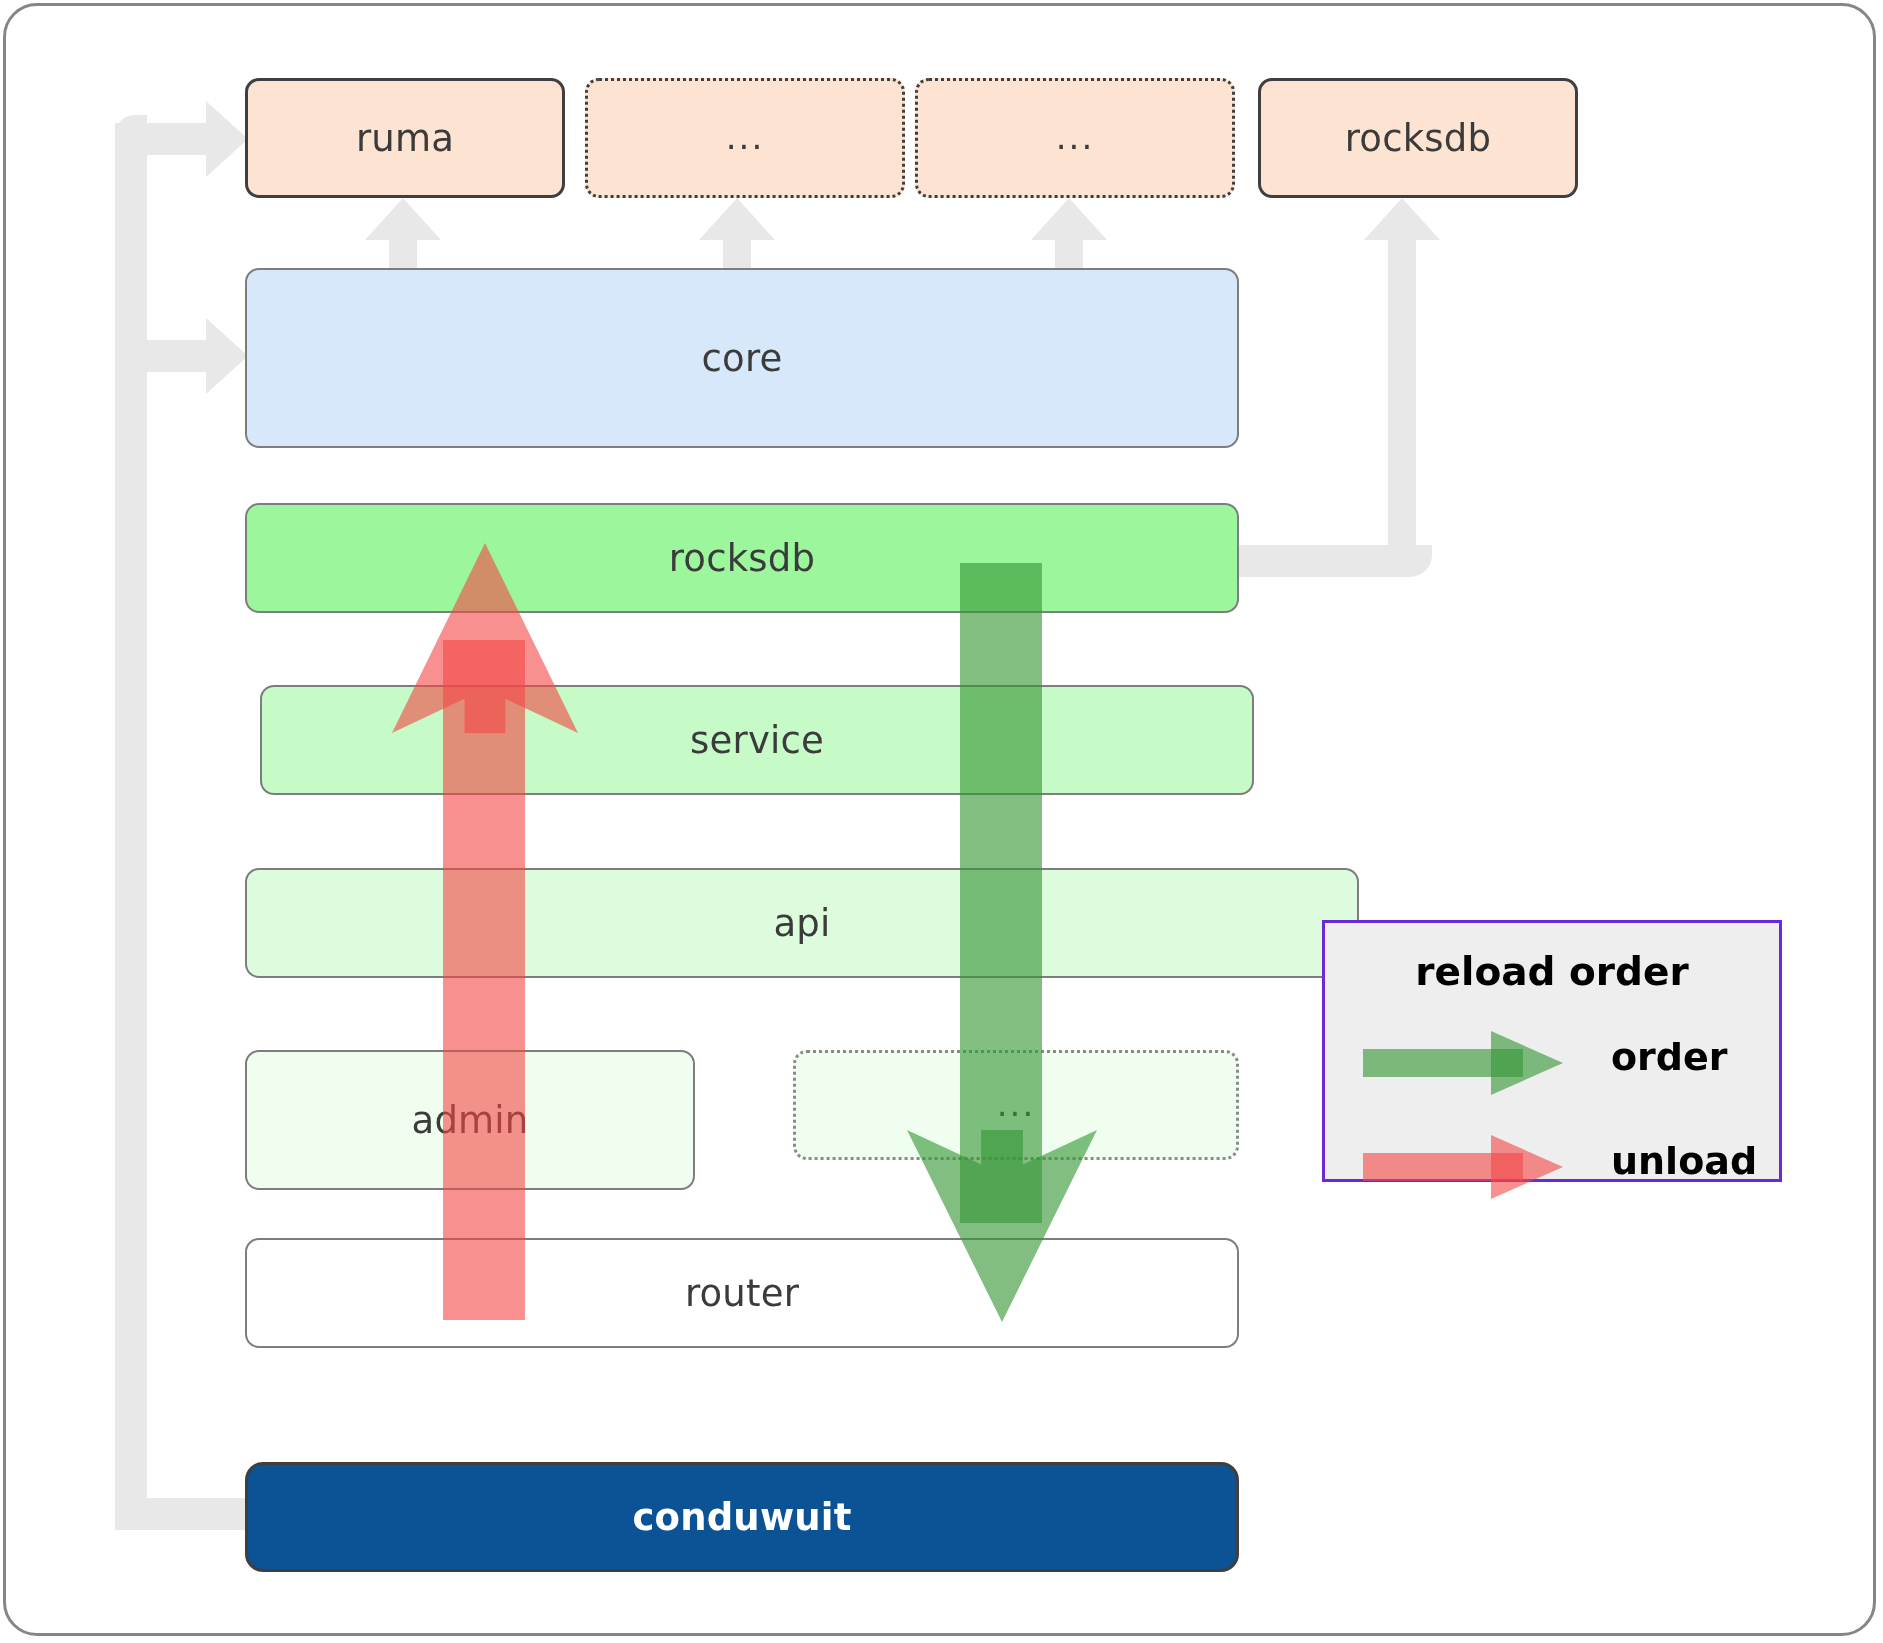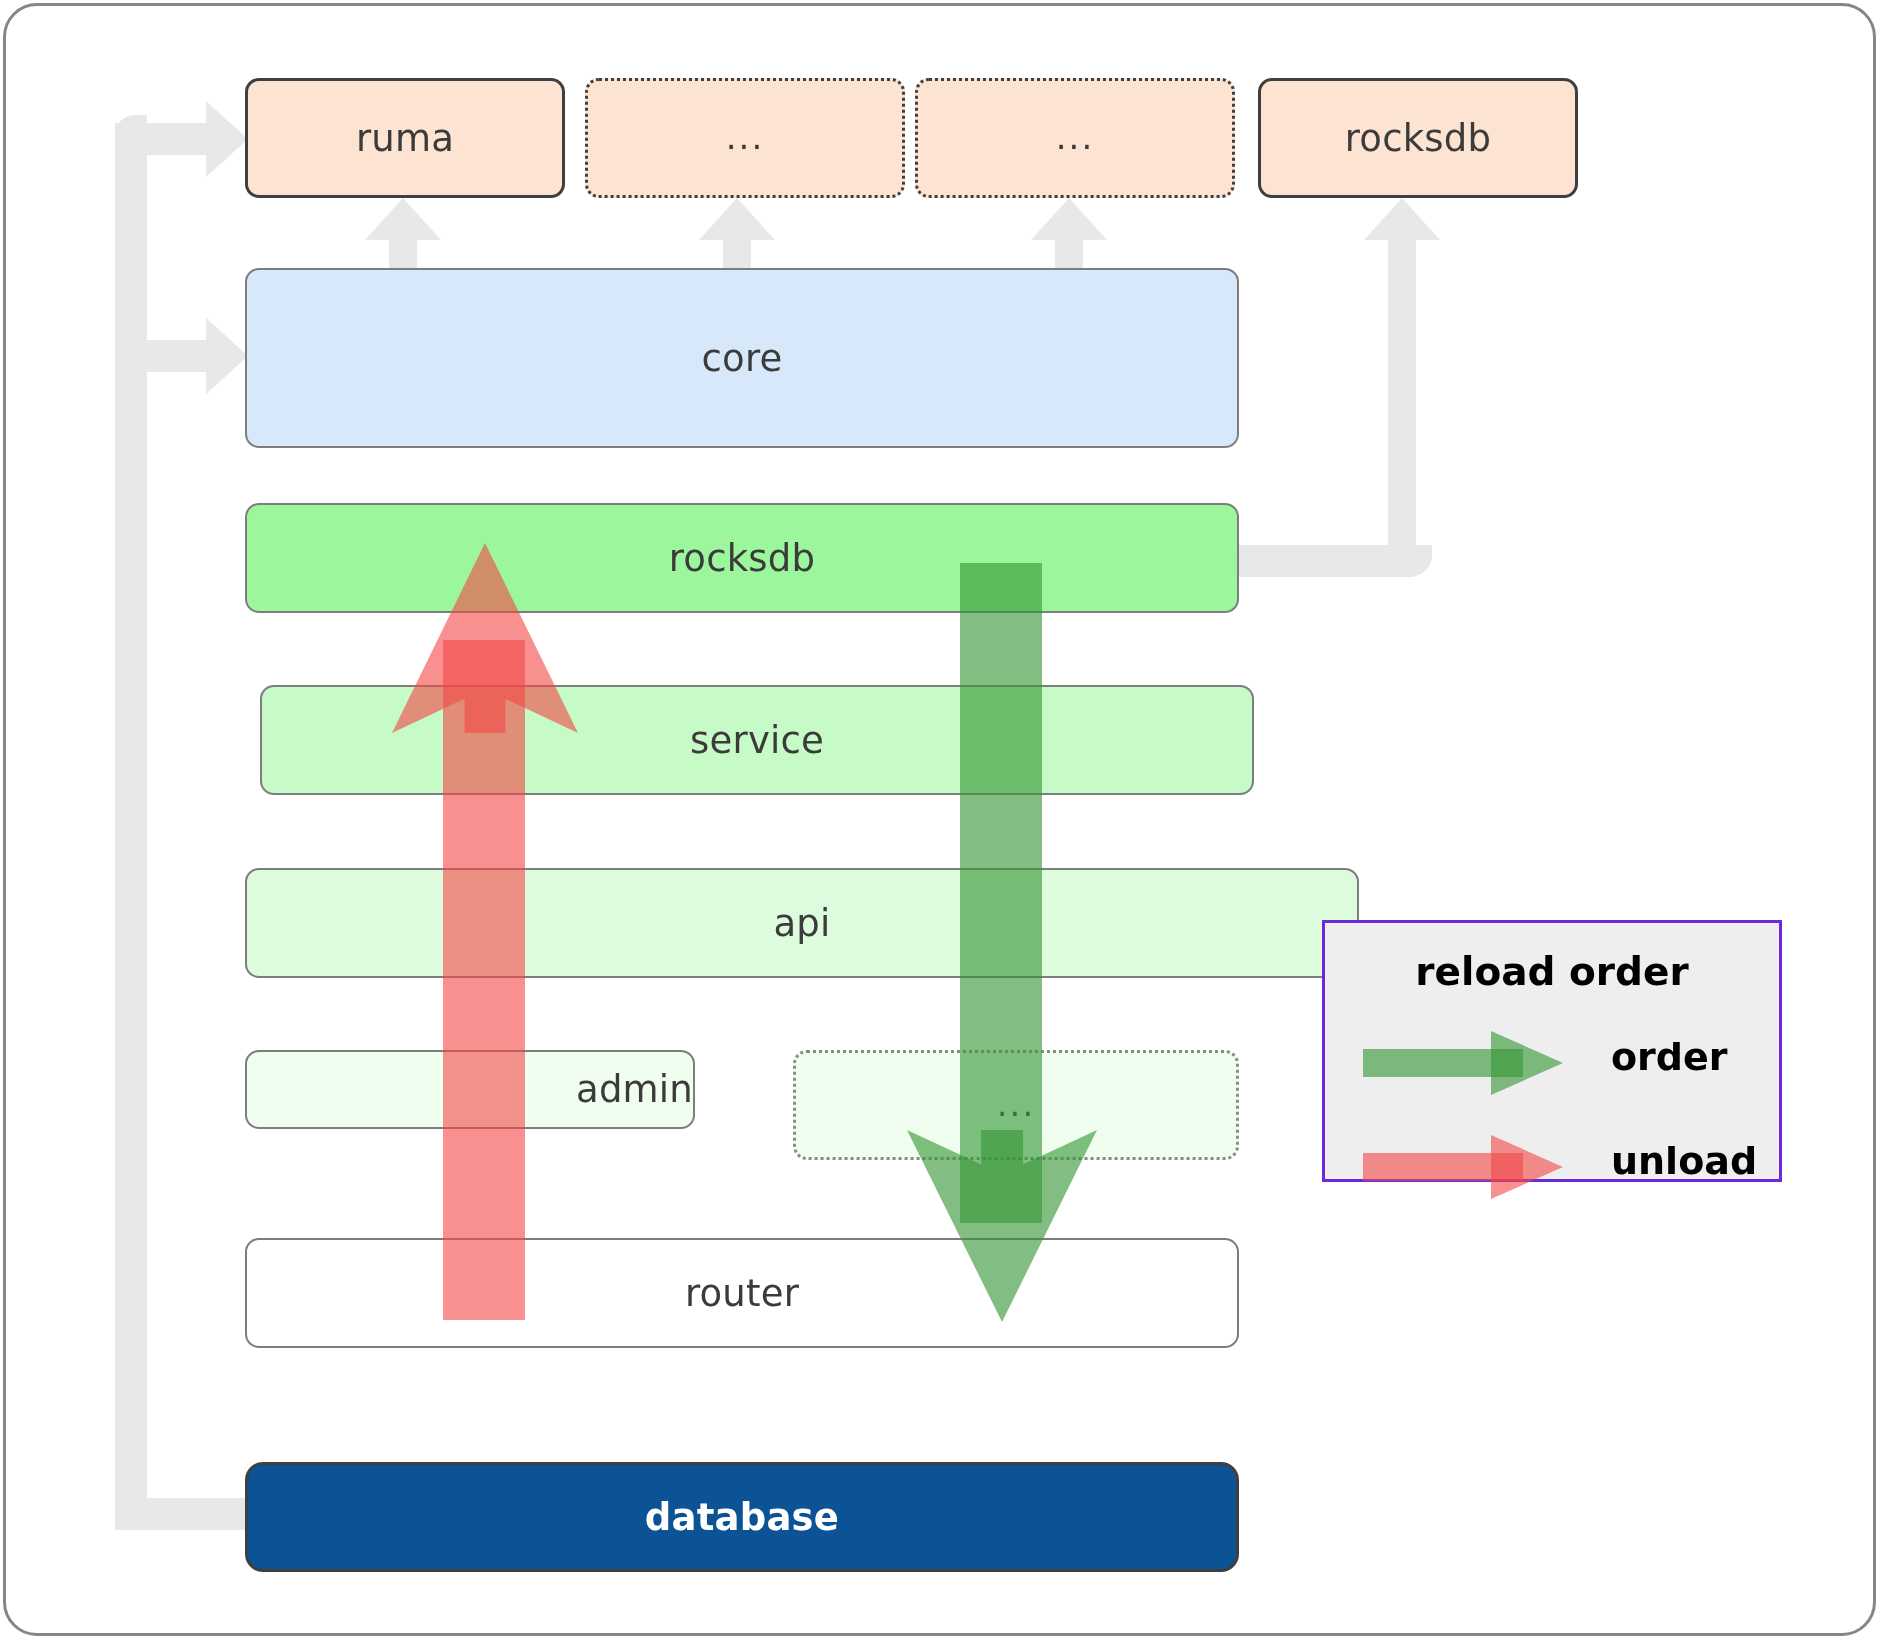--- a/index.html
+++ b/index.html
@@ -182,34 +182,34 @@
   </div>
 
   <div class="node solid-gray" style="left:260px; top:685px; width:994px; height:110px; background:#c6fac6;">
     <span class="lbl">service</span>
   </div>
 
   <div class="node solid-gray" style="left:245px; top:868px; width:1114px; height:110px; background:#ddfcdd;">
     <span class="lbl">api</span>
   </div>
 
-  <div class="node solid-gray" style="left:245px; top:1050px; width:450px; height:79px; background:#effeef;justify-content:flex-end;">
+  <div class="node solid-gray" style="left:245px; top:1050px; width:450px; height:140px; background:#effeef;">
     <span class="lbl">admin</span>
   </div>
 
   <div class="node dotted-gray ellipsis" style="left:793px; top:1050px; width:446px; height:110px; background:#effeef;">
     <span class="lbl">...</span>
   </div>
 
   <div class="node solid-gray" style="left:245px; top:1238px; width:994px; height:110px; background:#ffffff;">
     <span class="lbl">router</span>
   </div>
 
   <div class="node solid-dark" style="left:245px; top:1462px; width:994px; height:110px; background:#0b5394; color:#ffffff; font-weight:bold; border-radius:18px;">
-    <span class="lbl">database</span>
+    <span class="lbl">conduwuit</span>
   </div>
 
   <div class="flow" style="left:0; top:0; width:1883px; height:1643px;">
     <div class="flow-shaft red-fill" style="left:443px; top:640px; width:82px; height:680px;"></div>
     <div class="flow-head red-fill" style="left:392px; top:543px;
                 width:186px; height:190px;
                 background:rgba(244,70,70,0.60);
                 clip-path: polygon(50% 0%, 100% 100%, 61% 82%, 61% 100%, 39% 100%, 39% 82%, 0% 100%);"></div>
   </div>
 

